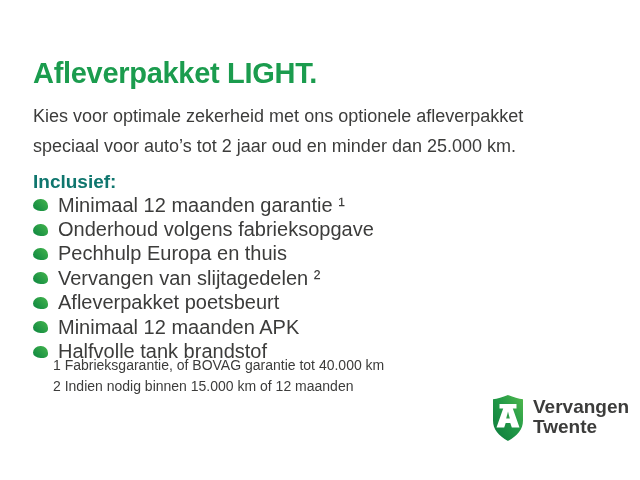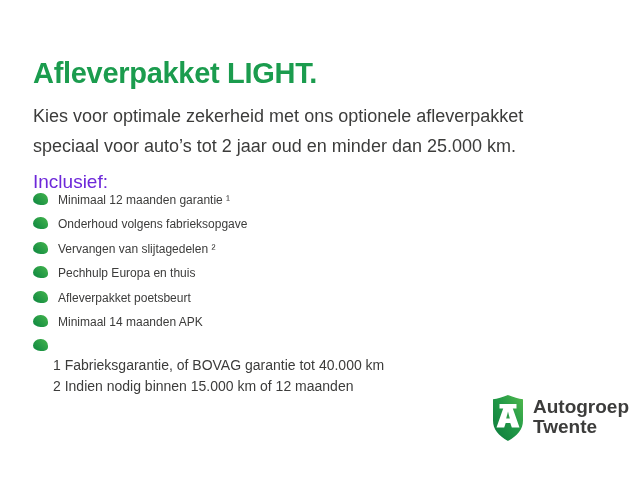--- a/index.html
+++ b/index.html
@@ -29,34 +29,35 @@
     font-size: 18px;
     line-height: 30px;
     color: #3C3C3B;
     white-space: nowrap;
   }
   .list-header {
     position: absolute;
     left: 33px;
     top: 171px;
     font-size: 19px;
-    font-weight: 400;
-    color: #6d28d9;
+    font-weight: 700;
+    color: #0f766e;
   }
   .bullet-list {
     position: absolute;
     left: 33px;
     top: 193px;
     margin: 0; padding: 0;
     list-style: none;
   }
   .bullet-list li {
     display: flex;
+    align-items: center;
     height: 24.4px;
-    font-size: 12px;
+    font-size: 20px;
     color: #3C3C3B;
     white-space: nowrap;
   }
   .bullet-icon {
     display: inline-block;
     width: 15px;
     height: 12px;
     margin-right: 10px;
     flex: 0 0 auto;
     background: linear-gradient(225deg, #3FB04C 10%, #118A41 90%);
@@ -115,36 +116,37 @@
     <li>
       <span class="bullet-icon"></span>
       <span>Minimaal 12 maanden garantie ¹</span>
     </li>
     <li>
       <span class="bullet-icon"></span>
       <span>Onderhoud volgens fabrieksopgave</span>
     </li>
     <li>
       <span class="bullet-icon"></span>
-      <span>Vervangen van slijtagedelen ²</span>
+      <span>Pechhulp Europa en thuis</span>
     </li>
     <li>
       <span class="bullet-icon"></span>
-      <span>Pechhulp Europa en thuis</span>
+      <span>Vervangen van slijtagedelen ²</span>
     </li>
     <li>
       <span class="bullet-icon"></span>
       <span>Afleverpakket poetsbeurt</span>
     </li>
     <li>
       <span class="bullet-icon"></span>
-      <span>Minimaal 14 maanden APK</span>
+      <span>Minimaal 12 maanden APK</span>
     </li>
     <li>
       <span class="bullet-icon"></span>
+      <span>Halfvolle tank brandstof</span>
     </li>
   </ul>
 
   <div class="footnotes">
     <div>1 Fabrieksgarantie, of BOVAG garantie tot 40.000 km</div>
     <div>2 Indien nodig binnen 15.000 km of 12 maanden</div>
   </div>
 
 
   <div class="logo">
@@ -154,18 +156,18 @@
           <stop offset="0" stop-color="#0B7A3C"></stop>
           <stop offset="0.55" stop-color="#229A47"></stop>
           <stop offset="1" stop-color="#52B94D"></stop>
         </linearGradient>
       </defs>
       <path d="M16 1 C21.5 3.4 26.6 4.7 31 5.3 L31 26.5 C31 35.5 25.5 41.5 16 47 C6.5 41.5 1 35.5 1 26.5 L1 5.3 C5.4 4.7 10.5 3.4 16 1 Z" fill="url(#shieldGrad)"></path>
       <path d="M7.5 10 L24.5 10 L24.5 14.5 L20.8 14.5 L27.5 33.5 L19.8 33.5 L18.3 29 L13.7 29 L12.2 33.5 L4.5 33.5 L11.2 14.5 L7.5 14.5 Z" fill="#ffffff"></path>
       <path d="M16 17.5 L17.8 24.6 L14.2 24.6 Z" fill="#2F9E4A"></path>
     </svg>
     <div class="logo-text">
-      <div>Autogroep</div>
+      <div>Vervangen</div>
       <div>Twente</div>
     </div>
   </div>
 
 </div>
 
 </body></html>

